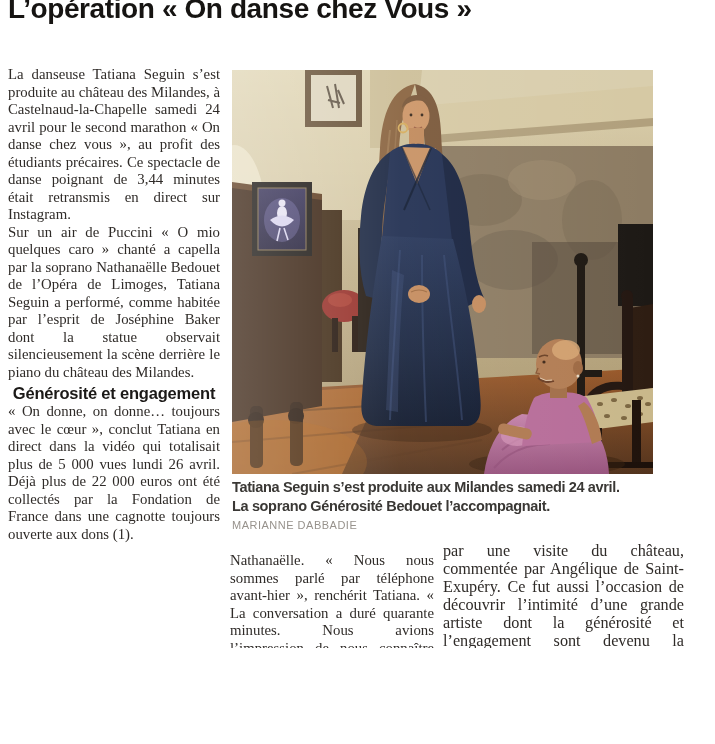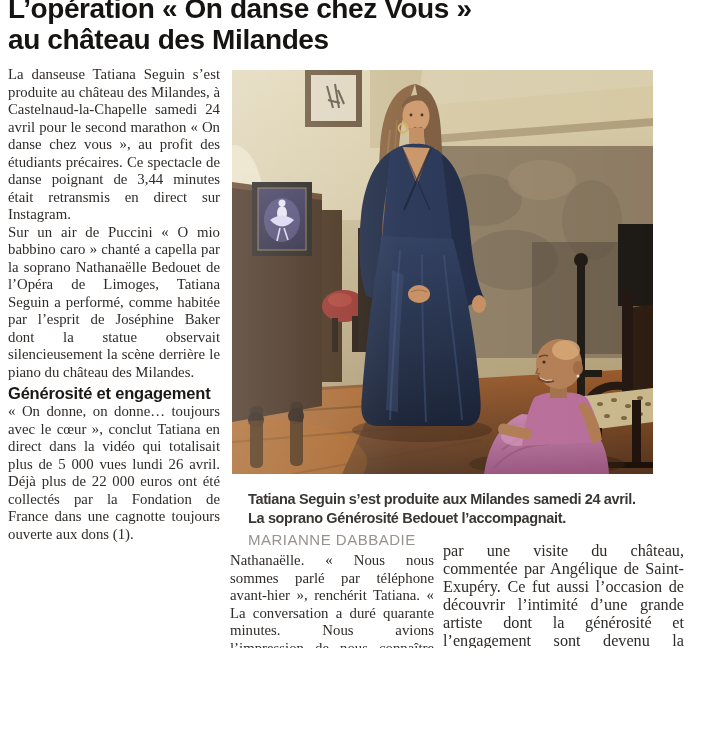--- a/index.html
+++ b/index.html
@@ -17,51 +17,50 @@
     position:absolute;text-align:justify;color:#2f2b28;
     font-size:14.8px;line-height:17.5px;
   }
   .col p{margin:0;}
   .col1{left:8px;top:66px;width:212px;height:678px;overflow:hidden;}
   .col2{left:230px;top:552px;width:204px;height:202px;overflow:hidden;}
   .col3{left:443px;top:542px;width:241px;height:202px;overflow:hidden;font-size:16.2px;line-height:18px;}
   .subhead{
     margin:3px 0 1px 0;font-family:"Liberation Sans",sans-serif;
     font-weight:bold;font-size:16.5px;line-height:18px;color:#1b1917;
-    text-align:left;letter-spacing:-0.2px;
+    text-align:center;letter-spacing:-0.2px;
   }
   .indent{text-indent:12px;}
   .indent-sm{text-indent:8px;}
   .photo-block{position:absolute;left:232px;top:70px;width:421px;margin:0;}
   .photo{width:421px;height:404px;overflow:hidden;background:#b7a47c;}
   .photo svg{display:block;}
-  figcaption{margin:16px;}
+  figcaption{margin:0;}
   .caption{
     margin-top:4px;font-family:"Liberation Sans",sans-serif;font-weight:bold;
     font-size:14.5px;line-height:19px;letter-spacing:-0.35px;color:#3a3835;
   }
   .caption span{display:block;white-space:nowrap;}
   .credit{
     margin-top:3px;font-family:"Liberation Sans",sans-serif;
-    font-size:15px;letter-spacing:0.5px;color:#97928c;
+    font-size:11px;letter-spacing:0.5px;color:#97928c;
   }
 </style>
 </head>
 <body>
 
 <div class="page">
 
   <h1 class="headline">
     <span>L’opération « On danse chez Vous »</span>
-    <span>au château des Milandes</span>
   </h1>
 
   <div class="col col1">
     <p>La danseuse Tatiana Seguin s’est produite au château des Milandes, à Castelnaud-la-Chapelle samedi 24 avril pour le second marathon « On danse chez vous », au profit des étudiants précaires. Ce spectacle de danse poignant de 3,44 minutes était retransmis en direct sur Instagram.</p>
-    <p>Sur un air de Puccini « O mio babbino caro » chanté a capella par la soprano Nathanaëlle Bedouet de l’Opéra de Limoges, Tatiana Seguin a performé, comme habitée par l’esprit de Joséphine Baker dont la statue observait silencieusement la scène derrière le piano du château des Milandes.</p>
+    <p>Sur un air de Puccini « O mio quelques caro » chanté a capella par la soprano Nathanaëlle Bedouet de l’Opéra de Limoges, Tatiana Seguin a performé, comme habitée par l’esprit de Joséphine Baker dont la statue observait silencieusement la scène derrière le piano du château des Milandes.</p>
     <h2 class="subhead">Générosité et engagement</h2>
     <p>« On donne, on donne… toujours avec le cœur », conclut Tatiana en direct dans la vidéo qui totalisait plus de 5 000 vues lundi 26 avril. Déjà plus de 22 000 euros ont été collectés par la Fondation de France dans une cagnotte toujours ouverte aux dons (1).</p>
   </div>
 
   <figure class="photo-block">
     <div class="photo">
       <svg width="421" height="404" viewBox="0 0 421 404" xmlns="http://www.w3.org/2000/svg">
         <defs>
           <linearGradient id="wallG" x1="0" y1="0" x2="0" y2="1">
             <stop offset="0" stop-color="#ddd2b0"></stop>

